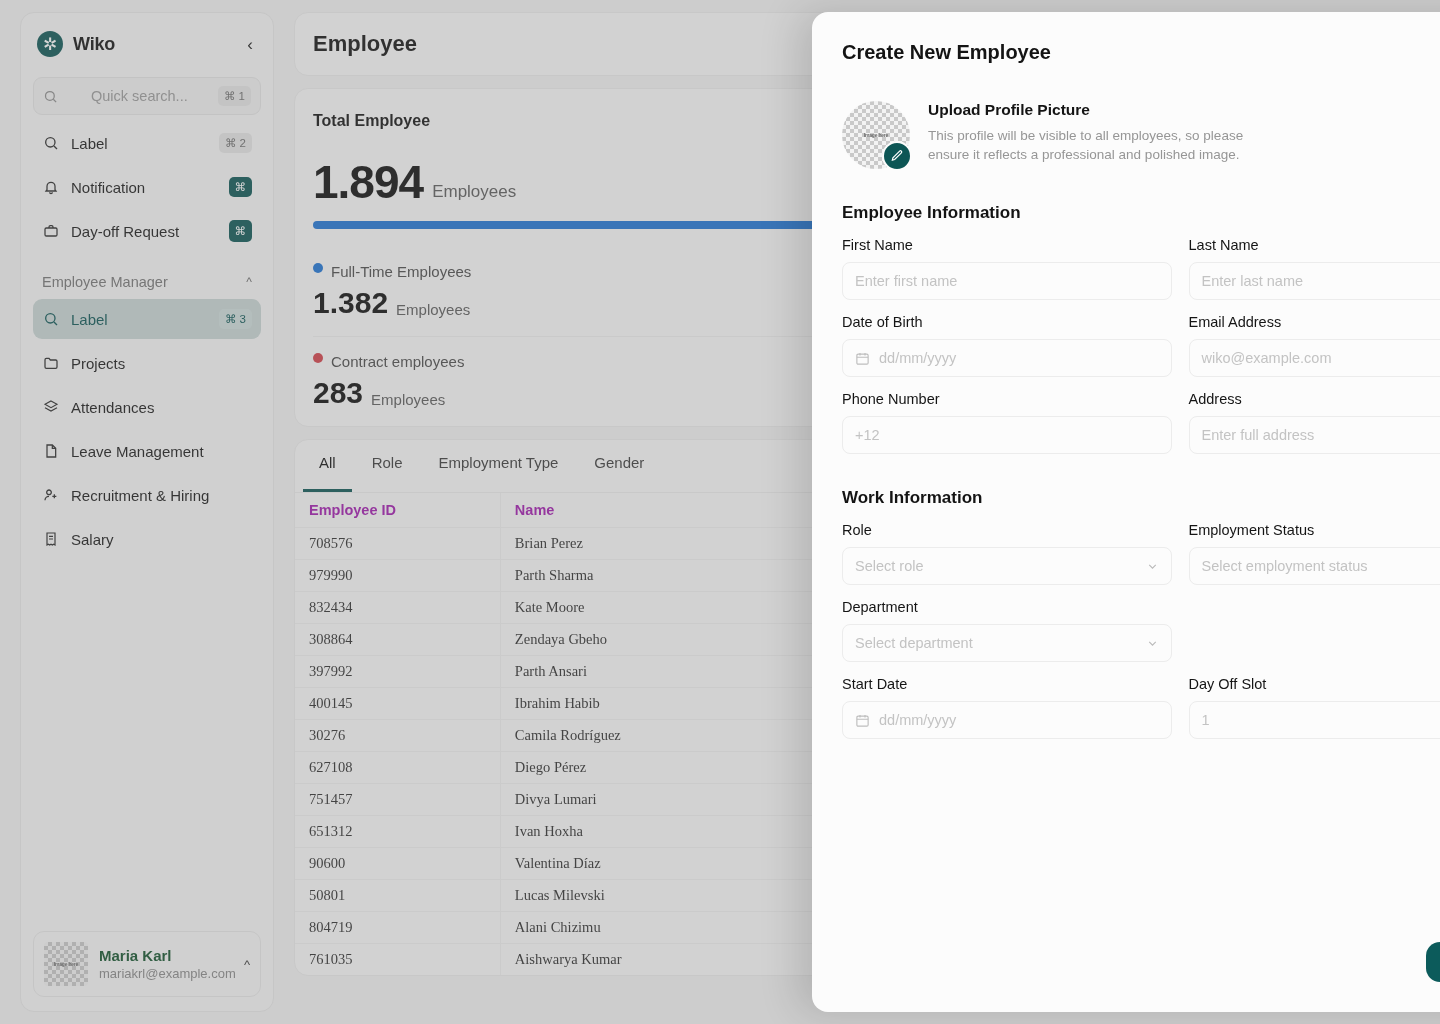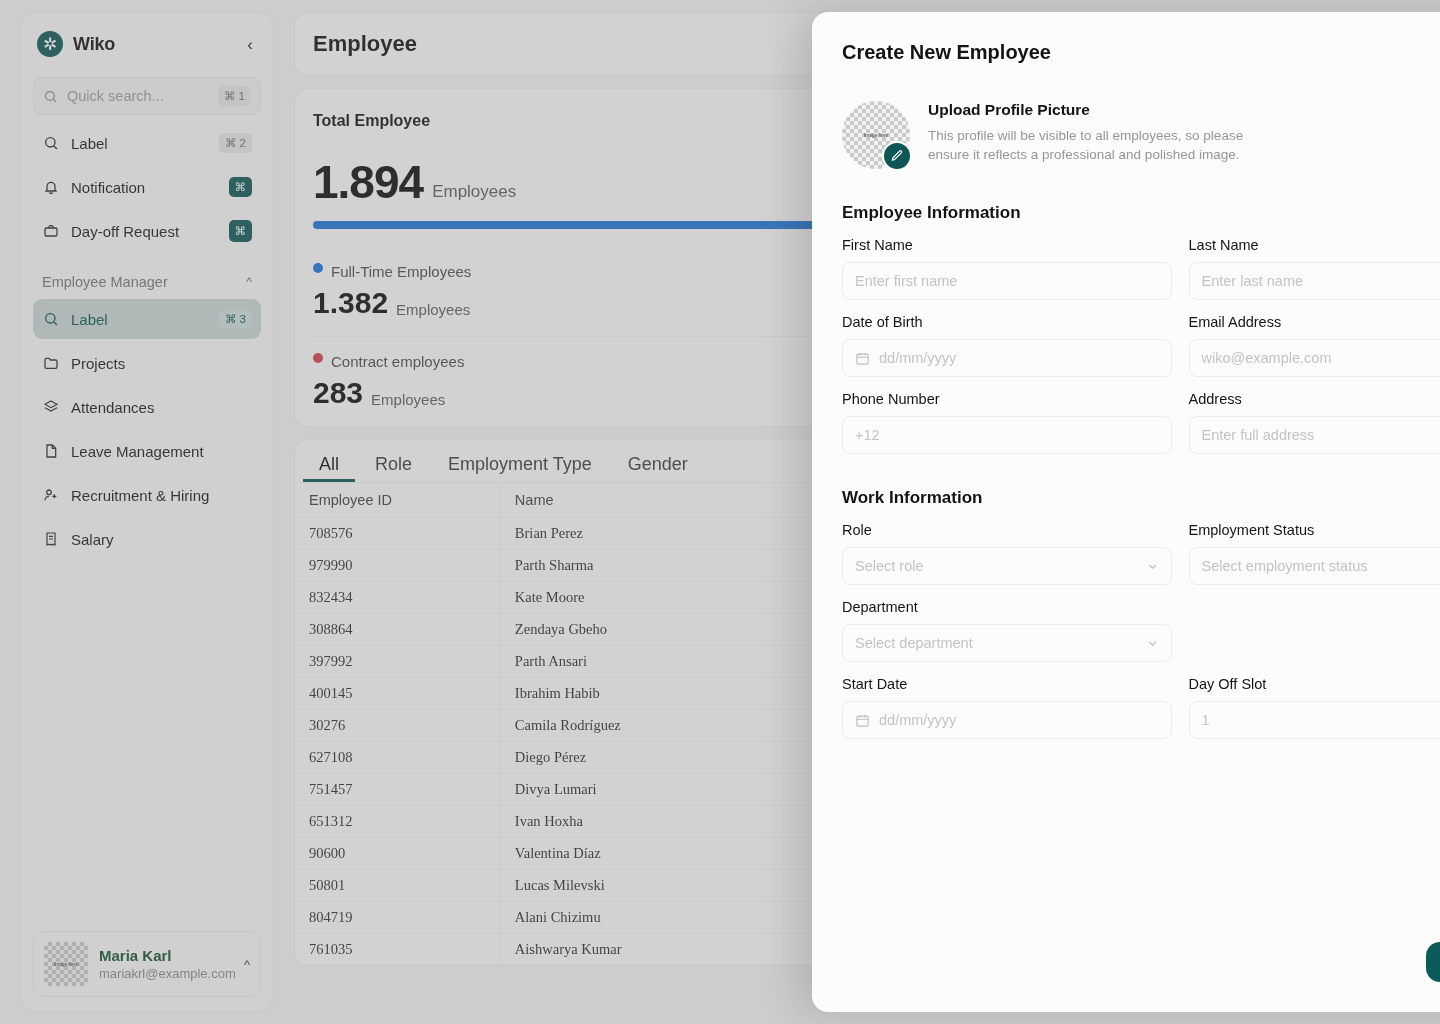--- a/index.html
+++ b/index.html
@@ -31,21 +31,21 @@
     font-size: 17px; line-height: 1;
   }
   .brand-name { font-size: 18px; font-weight: 700; color: #141414; letter-spacing: -0.2px; }
   .collapse-btn { margin-left:auto; color:#1b1b1b; font-size:17px; line-height:1; cursor:pointer; padding: 2px 4px;}
 
   .search-box {
     margin: 10px 12px 6px 12px; height: 38px;
     border: 1px solid #e4e4e4; border-radius: 9px; background: #f1f1f1;
     display:flex; align-items:center; gap:9px; padding: 0 9px;
   }
-  .search-box .ph { color:#9b9b9b; font-size: 14.5px; flex:1; }
+  .search-box .ph { color:#9b9b9b; font-size: 14.5px; flex:1;margin-left:24px; }
   .kbd {
     font-size: 11.5px; color:#6f6f6f; background:#e6e6e6; border-radius:5px;
     padding: 3px 6px; display:flex; align-items:center; gap:4px; white-space: nowrap;
   }
   .kbd.dark { background:#0d5655; color:#ffffff; }
   .kbd.sel  { background:#cfdddc; color:#0d5655; }
   .kbd-sm { padding: 4px 6px; }
 
   .nav-item {
     margin: 2px 12px; height: 40px; border-radius: 9px;
@@ -107,25 +107,25 @@
   .stat-cell { padding: 16px 0 18px 0; }
   .stat-cell.bt { border-top:1px solid #eeeeee; }
   .dot { width:10px; height:10px; border-radius:5px; display:inline-block; }
   .stat-lbl { display:flex; align-items:flex-start; gap:8px; font-size:15px; color:#4b4b4b; }
   .stat-val { display:flex; align-items:flex-end; gap:8px; margin-top: 8px;}
   .stat-num { font-size: 30px; font-weight:700; color:#0f0f0f; line-height:1;}
   .stat-unit { font-size:15px; color:#5c5c5c; }
 
   .table-card { padding: 0; overflow: hidden; }
   .tabs { display:flex; gap: 4px; padding: 0 8px; border-bottom:1px solid #ececec; }
-  .tab { padding: 14px 16px 4px 16px; font-size:18px; color:#3c3c3c; cursor:pointer; border-bottom: 3px solid transparent; }
+  .tab { padding: 14px 16px 18px 16px; font-size:15px; color:#3c3c3c; cursor:pointer; border-bottom: 3px solid transparent; }
   .tab.active { color:#0f0f0f; border-bottom-color:#0d5655; }
   table { width: 100%; border-collapse: collapse; table-layout: fixed; }
   th, td { text-align:left; padding: 0 14px; height: 32px; font-size: 14.5px; border-right:1px solid #efefef; }
-  th { color:#404040; font-weight:400; height: 34px; }
+  th { color:#a21caf; font-weight:700; height: 34px; }
   tbody tr { border-top: 1px solid #efefef; }
   td { color:#2f2f2f;font-family:Liberation Serif, serif; }
   .col-id { width: 124px; } .col-name { width: 212px; } .col-date { width: 196px; } .col-pos { width: 150px; }
   .pill { display:inline-block; border-radius:6px; padding: 3px 9px; font-size: 12.5px; }
 
   
   .modal {
     position:absolute; left: 812px; top: 12px; width: 736px; height: 1000px;
     background: #fcfcfc; border-radius: 16px 0 0 16px;
     box-shadow: -14px 0 40px rgba(0,0,0,0.14);

